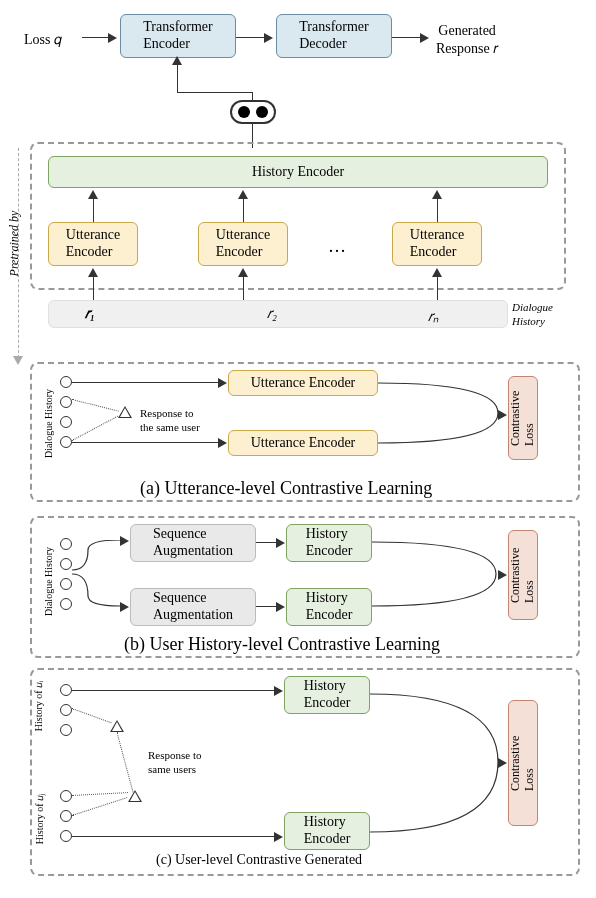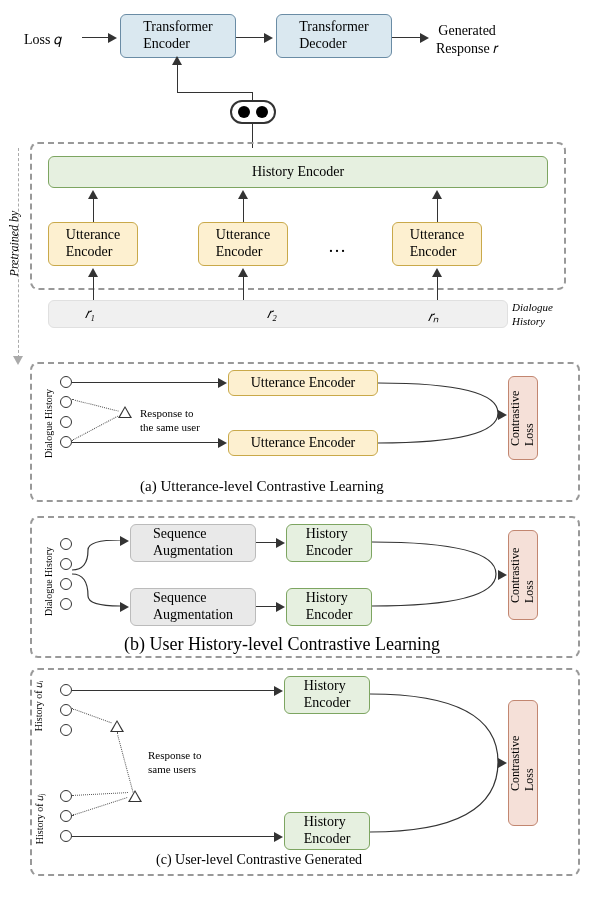--- a/index.html
+++ b/index.html
@@ -79,21 +79,21 @@
 Encoder</div>
 
 <div style="position:absolute; left:93px; top:198px; width:1px; height:24px; background:#333;"></div>
 <div class="ahead up" style="left:88px; top:190px;"></div>
 <div style="position:absolute; left:243px; top:198px; width:1px; height:24px; background:#333;"></div>
 <div class="ahead up" style="left:238px; top:190px;"></div>
 <div style="position:absolute; left:437px; top:198px; width:1px; height:24px; background:#333;"></div>
 <div class="ahead up" style="left:432px; top:190px;"></div>
 
 <div class="box" style="left:48px; top:300px; width:460px; height:28px; background:#f0f0f0; border-color:#e0e0e0;"></div>
-<div class="label italic" style="left:85px; top:306px;">𝑟₁</div>
+<div class="label italic" style="left:85px; top:306px;font-weight:bold;">𝑟₁</div>
 <div class="label italic" style="left:235px; top:306px;margin-left:32px;">𝑟₂</div>
 <div class="label italic" style="left:428px; top:306px;">𝑟ₙ</div>
 <div class="label italic small" style="left:512px; top:300px; white-space:pre; line-height:1.3; text-align:left;">Dialogue
 History</div>
 
 <div style="position:absolute; left:93px; top:276px; width:1px; height:24px; background:#333;"></div>
 <div class="ahead up" style="left:88px; top:268px;"></div>
 <div style="position:absolute; left:243px; top:276px; width:1px; height:24px; background:#333;"></div>
 <div class="ahead up" style="left:238px; top:268px;"></div>
 <div style="position:absolute; left:437px; top:276px; width:1px; height:24px; background:#333;"></div>
@@ -125,21 +125,21 @@
 <svg class="arrow" style="left:378px; top:370px; width:130px; height:90px;">
   <path d="M0,13 Q120,13 120,43 Q120,73 0,73" fill="none" stroke="#333" stroke-width="1.2"></path>
 </svg>
 <div class="ahead right" style="left:498px; top:410px;"></div>
 
 <div class="box pink" style="left:508px; top:376px; width:30px; height:84px;">
   <span class="vrot" style="white-space:pre; font-size:12px;">Contrastive
 Loss</span>
 </div>
 
-<div class="label" style="left:140px; top:478px; font-size:15px;">(a) Utterance-level Contrastive Learning</div>
+<div class="label" style="left:140px; top:478px; font-size:18px;">(a) Utterance-level Contrastive Learning</div>
 
 <div class="dashed" style="left:30px; top:516px; width:550px; height:142px;"></div>
 <div class="vlabel2" style="left:14px; top:576px;">Dialogue History</div>
 
 <div class="circ" style="left:60px; top:538px;"></div>
 <div class="circ" style="left:60px; top:558px;"></div>
 <div class="circ" style="left:60px; top:578px;"></div>
 <div class="circ" style="left:60px; top:598px;"></div>
 
 <svg style="position:absolute; left:72px; top:540px; width:58px; height:70px;">

